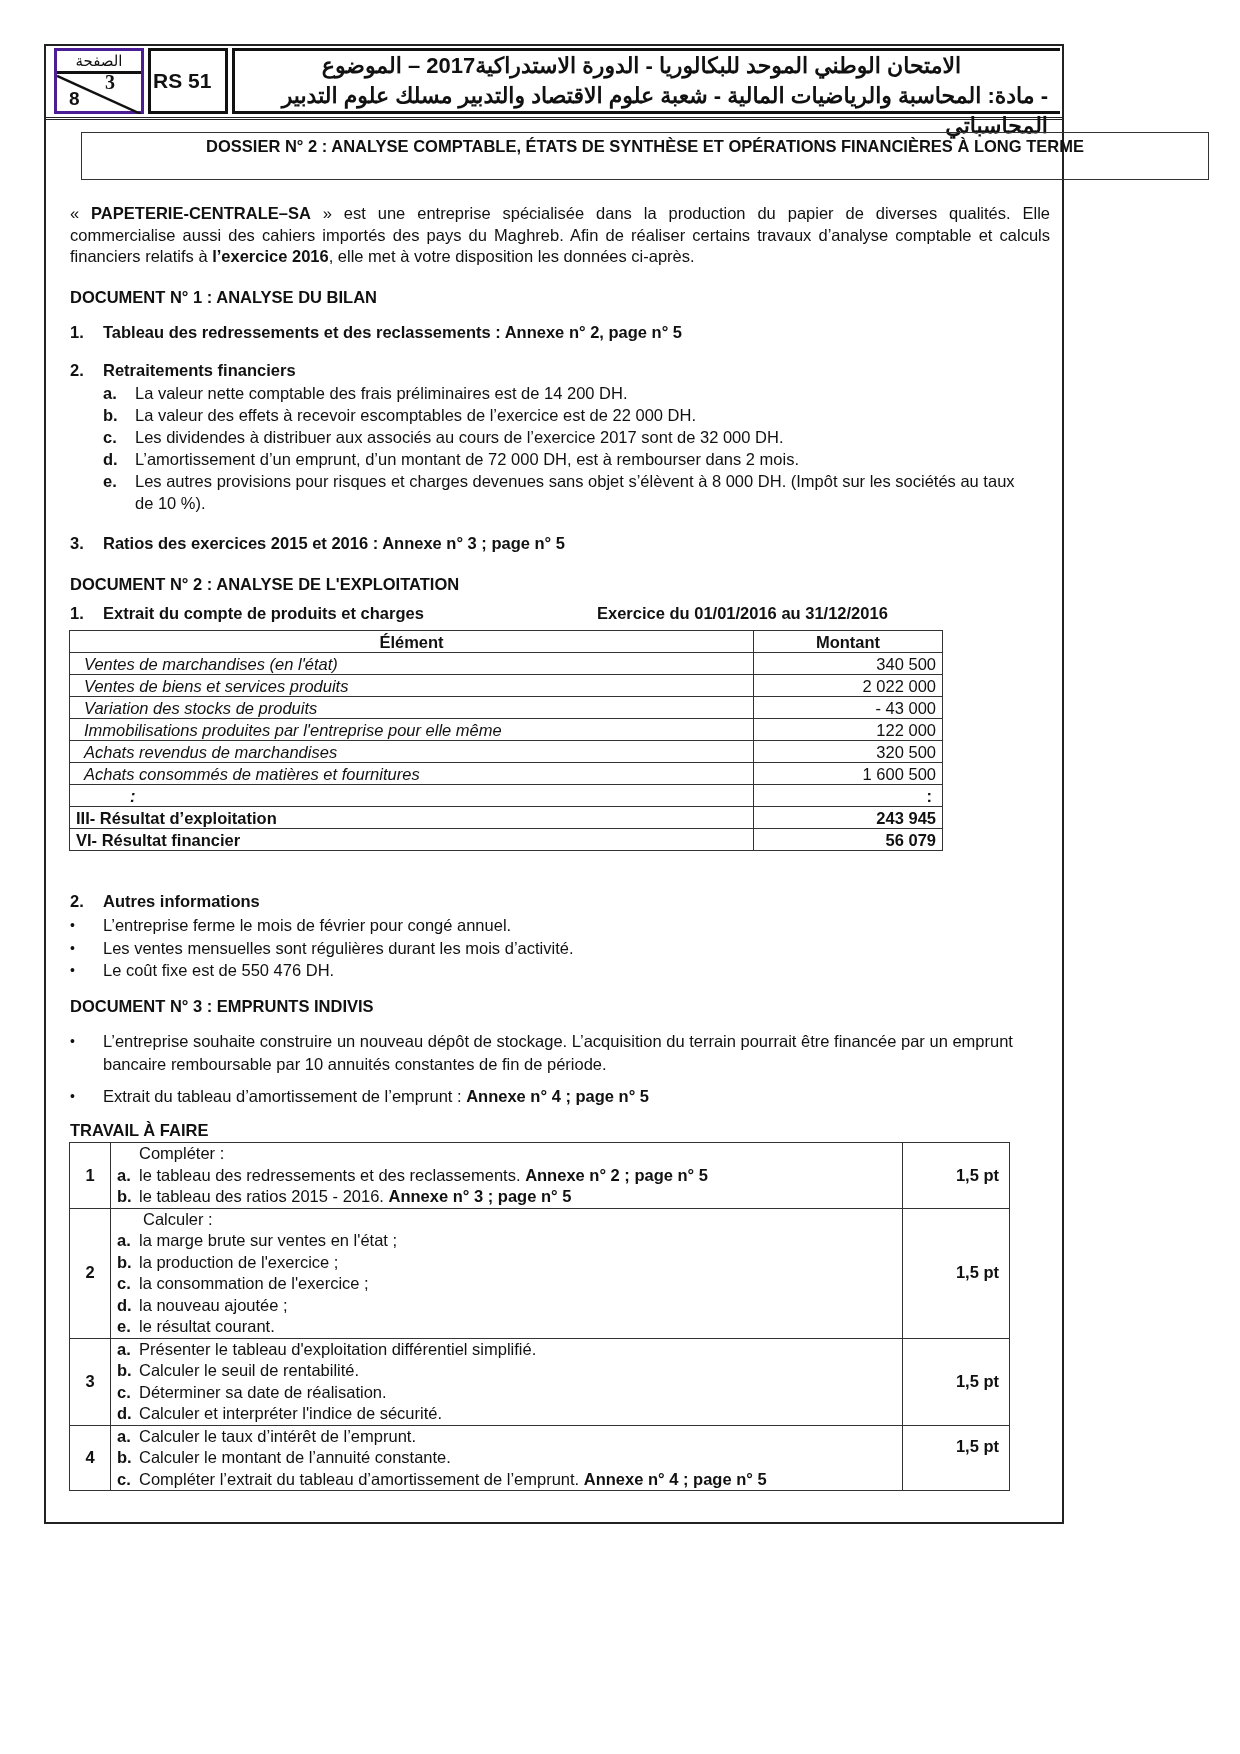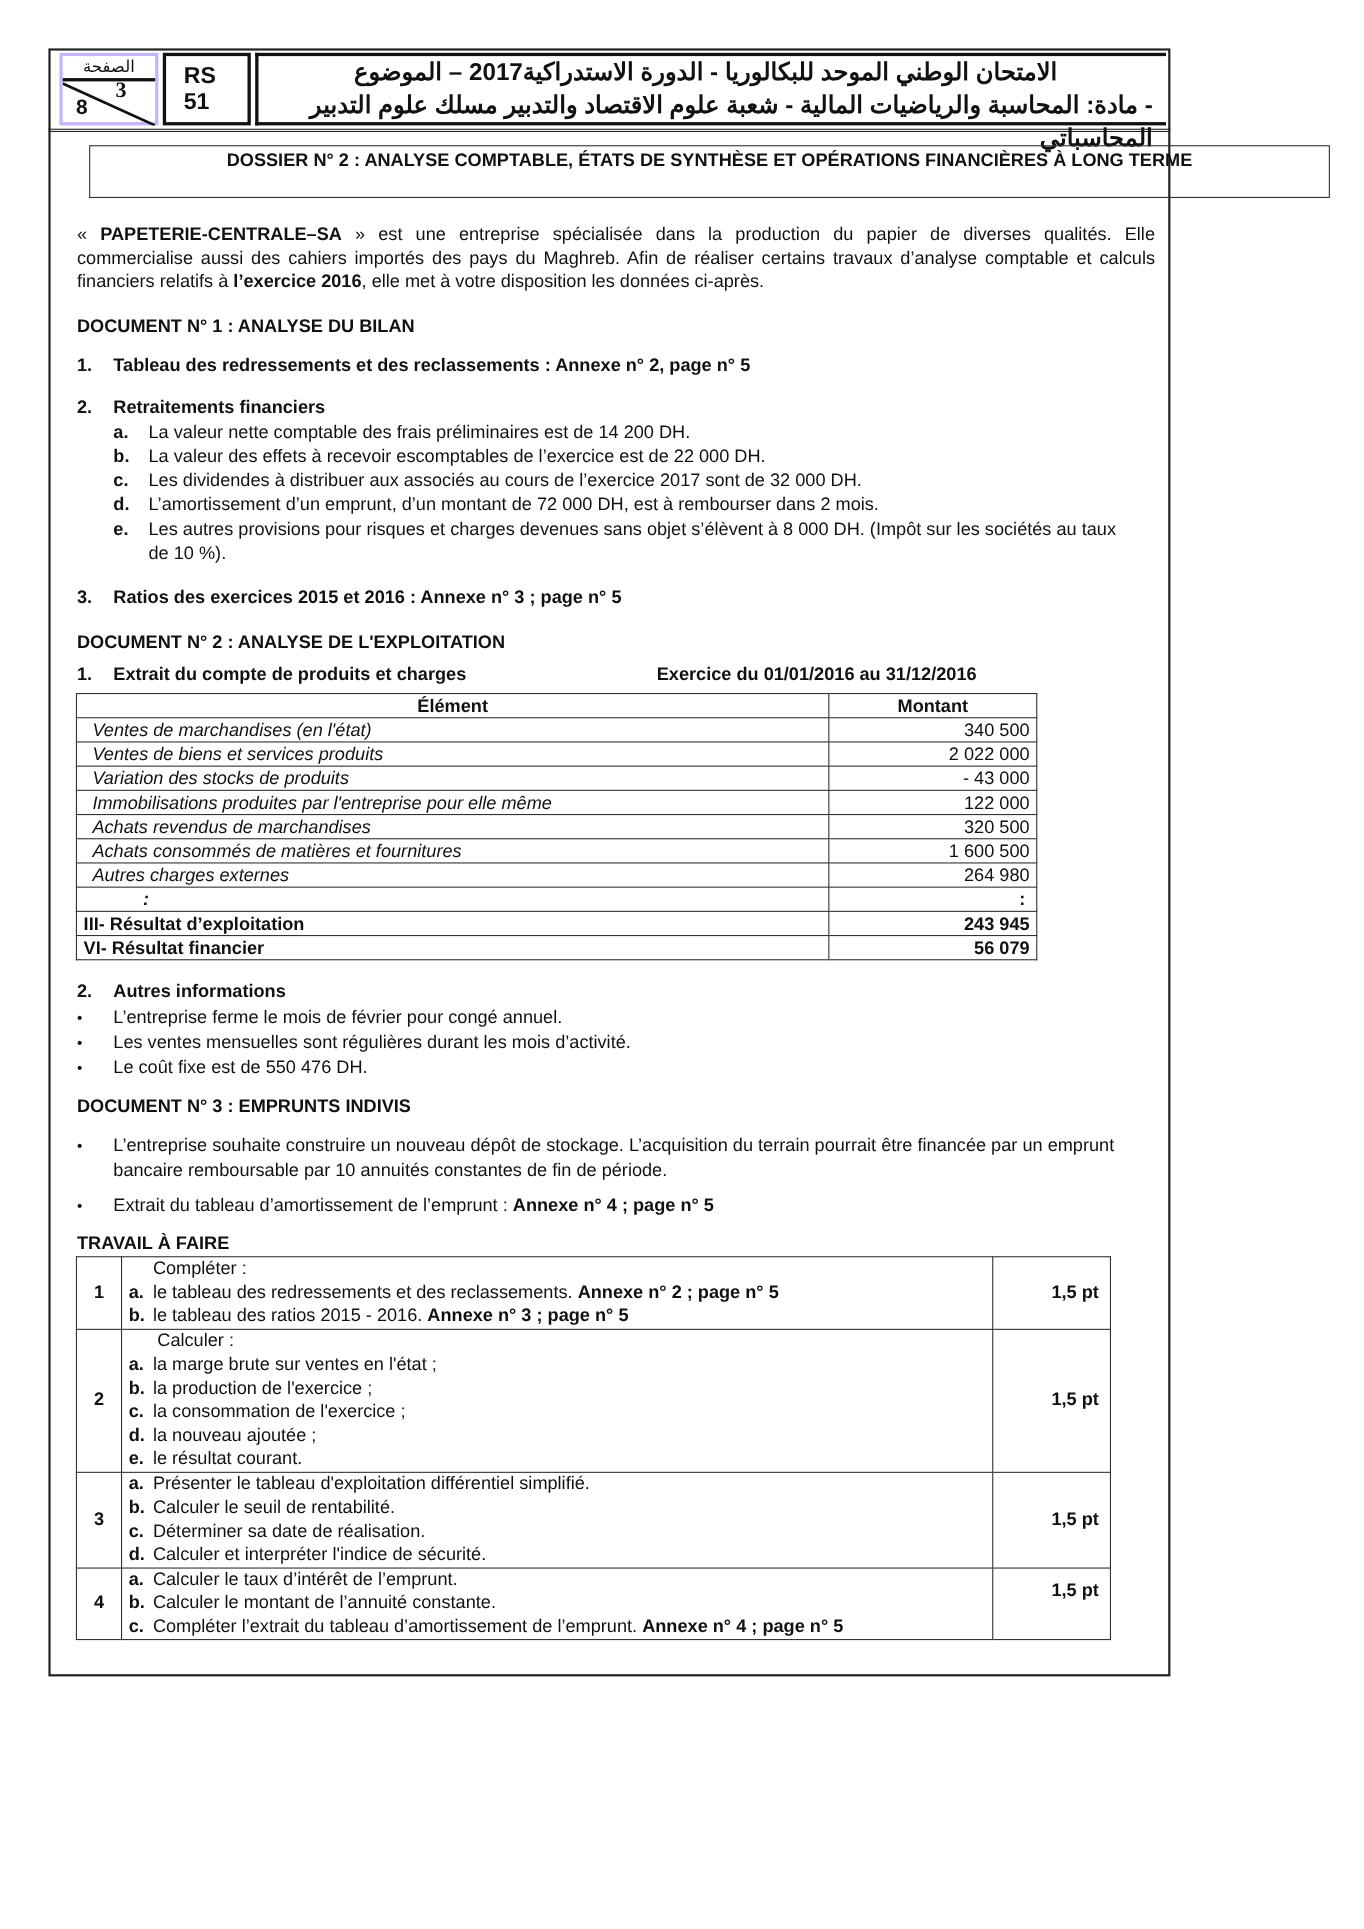--- a/index.html
+++ b/index.html
@@ -1,26 +1,26 @@
 <!DOCTYPE html>
 <html><head>
 <meta charset="utf-8">
 <style>
   html, body { margin: 0; padding: 0; background: #ffffff; }
   body { width: 1240px; height: 1754px; position: relative; font-family: "Liberation Sans", sans-serif; color: #111; }
   .page-frame { position: absolute; left: 44px; top: 44px; width: 1020px; height: 1480px; border: 2px solid #222; box-sizing: border-box; }
   
   .header { position: absolute; left: 44px; top: 44px; width: 1020px; height: 76px; box-sizing: border-box; border-bottom: 3px double #222; }
-  .hdr-pagebox { position: absolute; left: 10px; top: 4px; width: 90px; height: 66px; border: 3px solid #c4b5fd; box-sizing: border-box; }
+  .hdr-pagebox { position: absolute; left: 10px; top: 4px; width: 90px; height: 66px; border: 3px solid #4c1d95; box-sizing: border-box; }
   .hdr-pagebox .label { height: 20px; border-bottom: 3px solid #111; text-align: center; font-size: 15px; line-height: 20px; direction: rtl; }
   .hdr-pagebox .nums { position: relative; height: 40px; }
   .hdr-pagebox .nums svg { position: absolute; left: 0; top: 0; }
   .hdr-pagebox .num-cur { position: absolute; right: 26px; top: -3px; font-family: "Liberation Serif", serif; font-size: 20px; font-weight: bold; }
   .hdr-pagebox .num-total { position: absolute; left: 12px; top: 14px; font-size: 19px; font-weight: bold; }
-  .hdr-code { position: absolute; left: 104px; top: 4px; width: 80px; height: 66px; border: 3px solid #111; box-sizing: border-box; font-size: 21px; font-weight: bold; display: flex; align-items: center; padding-left: 16px; }
+  .hdr-code { position: absolute; left: 104px; top: 4px; width: 80px; height: 66px; border: 3px solid #111; box-sizing: border-box; font-size: 21px; font-weight: bold; display: flex; align-items: center; padding-left: 2px; }
   .hdr-title { position: absolute; left: 188px; top: 4px; width: 828px; height: 66px; border: 3px solid #111; border-right: none; box-sizing: border-box; direction: rtl; text-align: center; }
   .hdr-title .l1 { font-size: 22px; font-weight: bold; line-height: 30px; padding-right: 12px; }
   .hdr-title .l2 { font-size: 22px; font-weight: bold; line-height: 30px; padding-right: 12px; text-align: right; }
   
   .dossier { position: absolute; left: 81px; top: 132px; width: 1128px; height: 48px; border: 1.5px solid #333; box-sizing: border-box; text-align: center; font-weight: bold; font-size: 16.5px; line-height: 22px; padding-top: 2px; }
   .content { position: absolute; left: 70px; width: 980px; font-size: 16.5px; line-height: 21.5px; }
   .intro { top: 203px; text-align: justify; }
   .h-doc { font-weight: bold; font-size: 16.5px; position: absolute; left: 70px; }
   .num-item { position: absolute; left: 70px; font-weight: bold; font-size: 16.5px; }
   .num-item .n { display: inline-block; width: 33px; }
@@ -128,24 +128,20 @@
         <td class="amt">122 000</td>
       </tr>
   <tr>
         <td class="lbl">Achats revendus de marchandises</td>
         <td class="amt">320 500</td>
       </tr>
   <tr>
         <td class="lbl">Achats consommés de matières et fournitures</td>
         <td class="amt">1 600 500</td>
       </tr>
-  <tr>
-        <td class="lbl">Autres charges externes</td>
-        <td class="amt">264 980</td>
-      </tr>
   <tr class="dots">
         <td class="lbl">:</td>
         <td class="amt">:</td>
       </tr>
   <tr class="bold">
         <td>III- Résultat d’exploitation</td>
         <td class="amt">243 945</td>
       </tr>
   <tr class="bold">
         <td>VI- Résultat financier</td>

